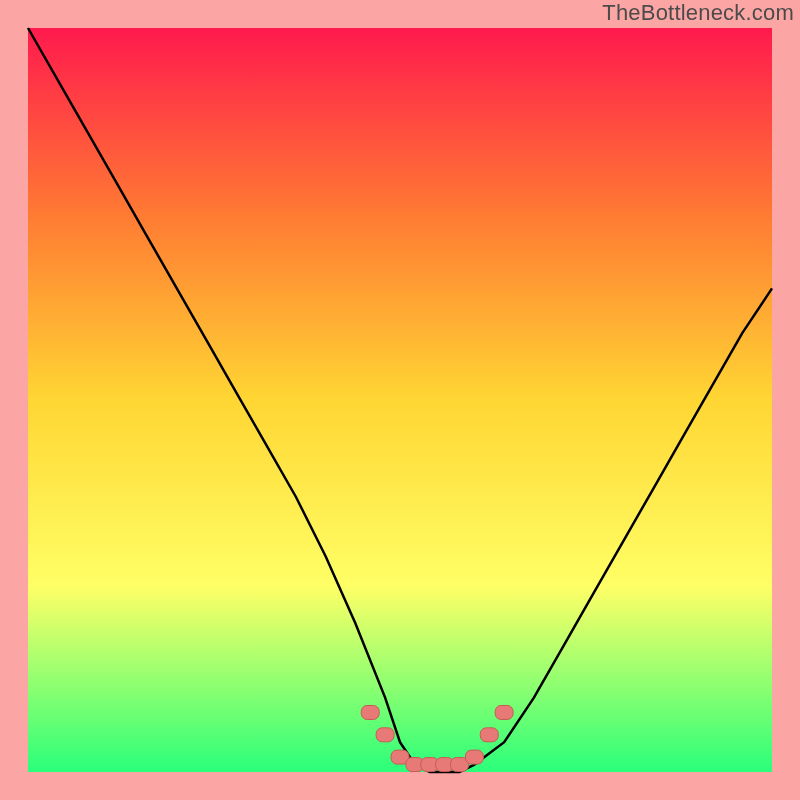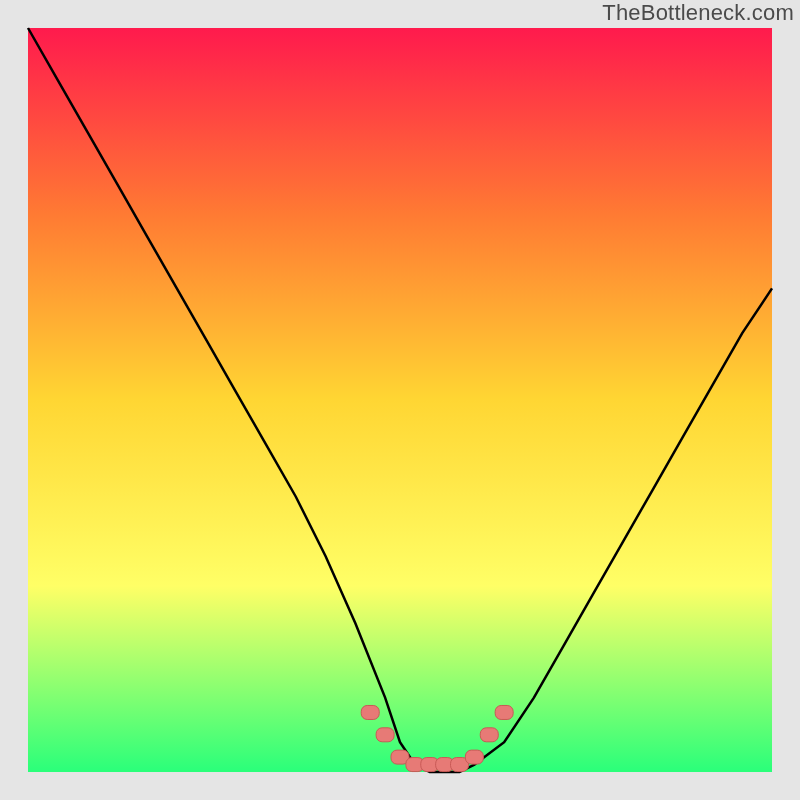--- a/index.html
+++ b/index.html
@@ -7,21 +7,21 @@
     padding: 0;
     width: 800px;
     height: 800px;
     overflow: hidden;
     background: #000;
     font-family: Arial, Helvetica, sans-serif;
   }
   .frame {
     position: absolute;
     inset: 0;
-    background: #e5e5e5;
+    background: #fca5a5;
   }
   .plot {
     position: absolute;
     background: linear-gradient(
       to bottom,
       var(--c0) 0%,
       var(--c1) 25%,
       var(--c2) 50%,
       var(--c3) 75%,
       var(--c4) 100%

